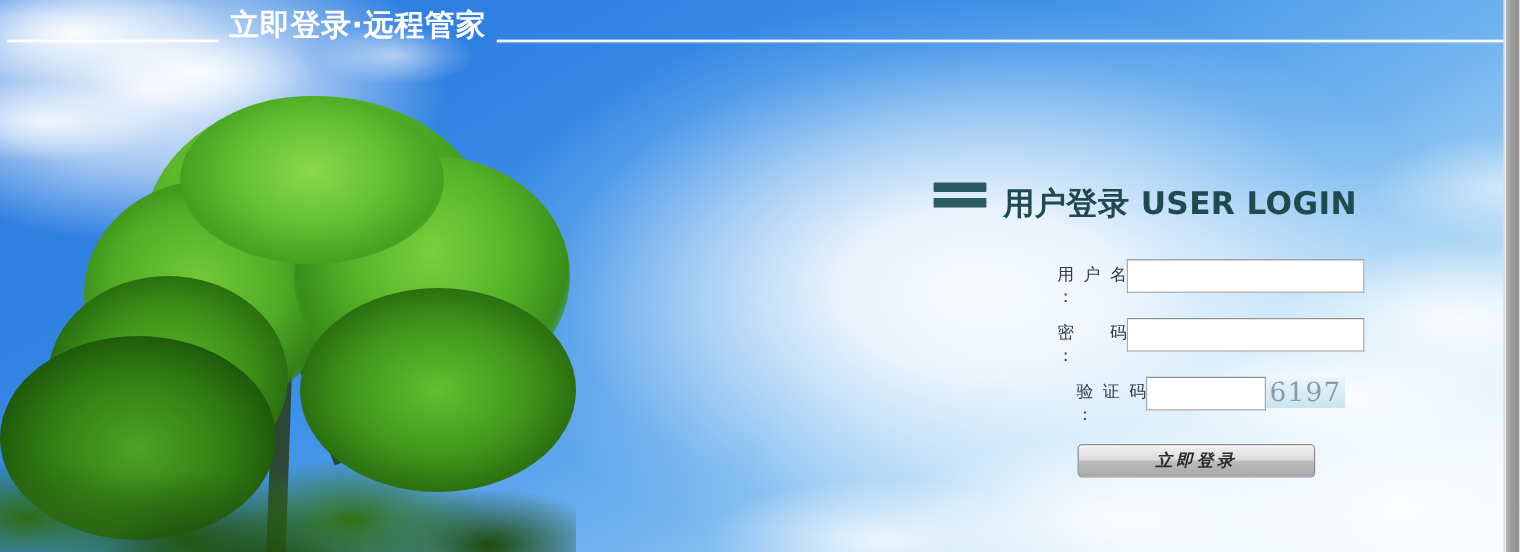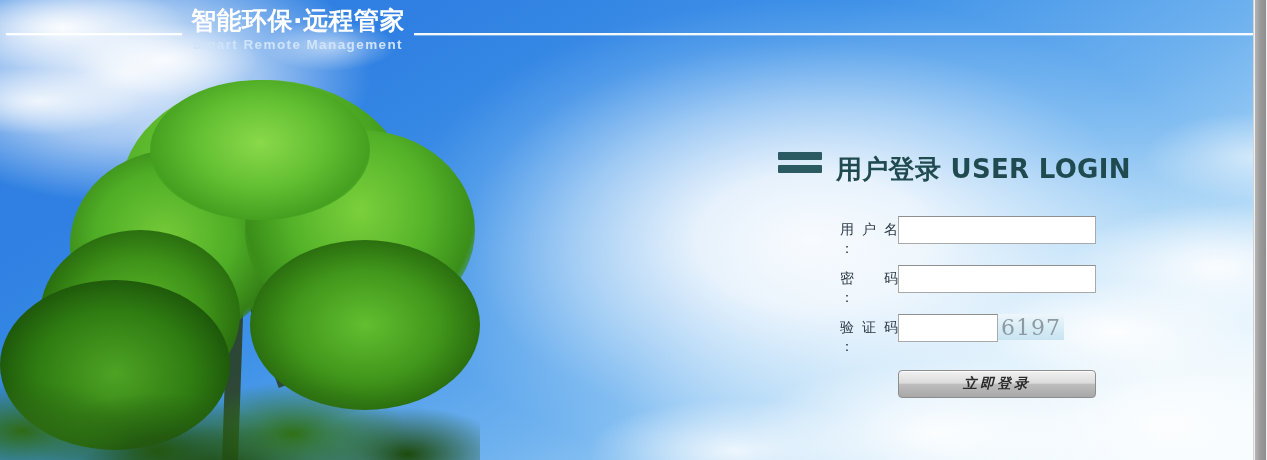--- a/index.html
+++ b/index.html
@@ -180,20 +180,21 @@
   }
 
   .form {
     margin-top: 22px;
     margin-left: 62px;
   }
   .field-row {
     display: flex;
     align-items: flex-start;
     margin-bottom: 7px;
+    justify-content: center;
   }
   .field-label {
     width: 58px;
     flex: 0 0 58px;
     font-family: "DejaVu Sans", "Liberation Sans", sans-serif;
     font-size: 14px;
     color: #2c3a45;
     line-height: 19px;
     padding-top: 4px;
   }
@@ -296,22 +297,21 @@
     <div class="canopy" style="left:40px;  bottom:60px;  width:200px; height:170px; background:radial-gradient(ellipse at 50% 50%, #5fba2c 0%, #3f9419 45%, #2a6d0f 72%, rgba(42,109,15,0) 82%);"></div>
     <div class="canopy" style="left:250px; bottom:50px;  width:230px; height:170px; background:radial-gradient(ellipse at 50% 50%, #63be30 0%, #41971b 45%, #2a6d0f 72%, rgba(42,109,15,0) 82%);"></div>
     <div class="canopy" style="left:0px;   bottom:10px;  width:230px; height:170px; background:radial-gradient(ellipse at 50% 55%, #4ea324 0%, #2f7c12 48%, #1d560a 74%, rgba(29,86,10,0) 84%);"></div>
     <div class="base"></div>
   </div>
 
   <div class="header">
     <div class="rule rule-left"></div>
     <div class="rule rule-right"></div>
     <div class="brand">
-      <div class="brand-title">智能环保·远程管家</div>
-      <div class="brand-sub">Smart Remote Management</div>
+      <div class="brand-title">立即登录·远程管家</div>
     </div>
   </div>
 
   <div class="login-panel">
 
     <div class="login-heading">
       <span class="bars-icon">
         <i></i>
           <i></i>
       </span>

